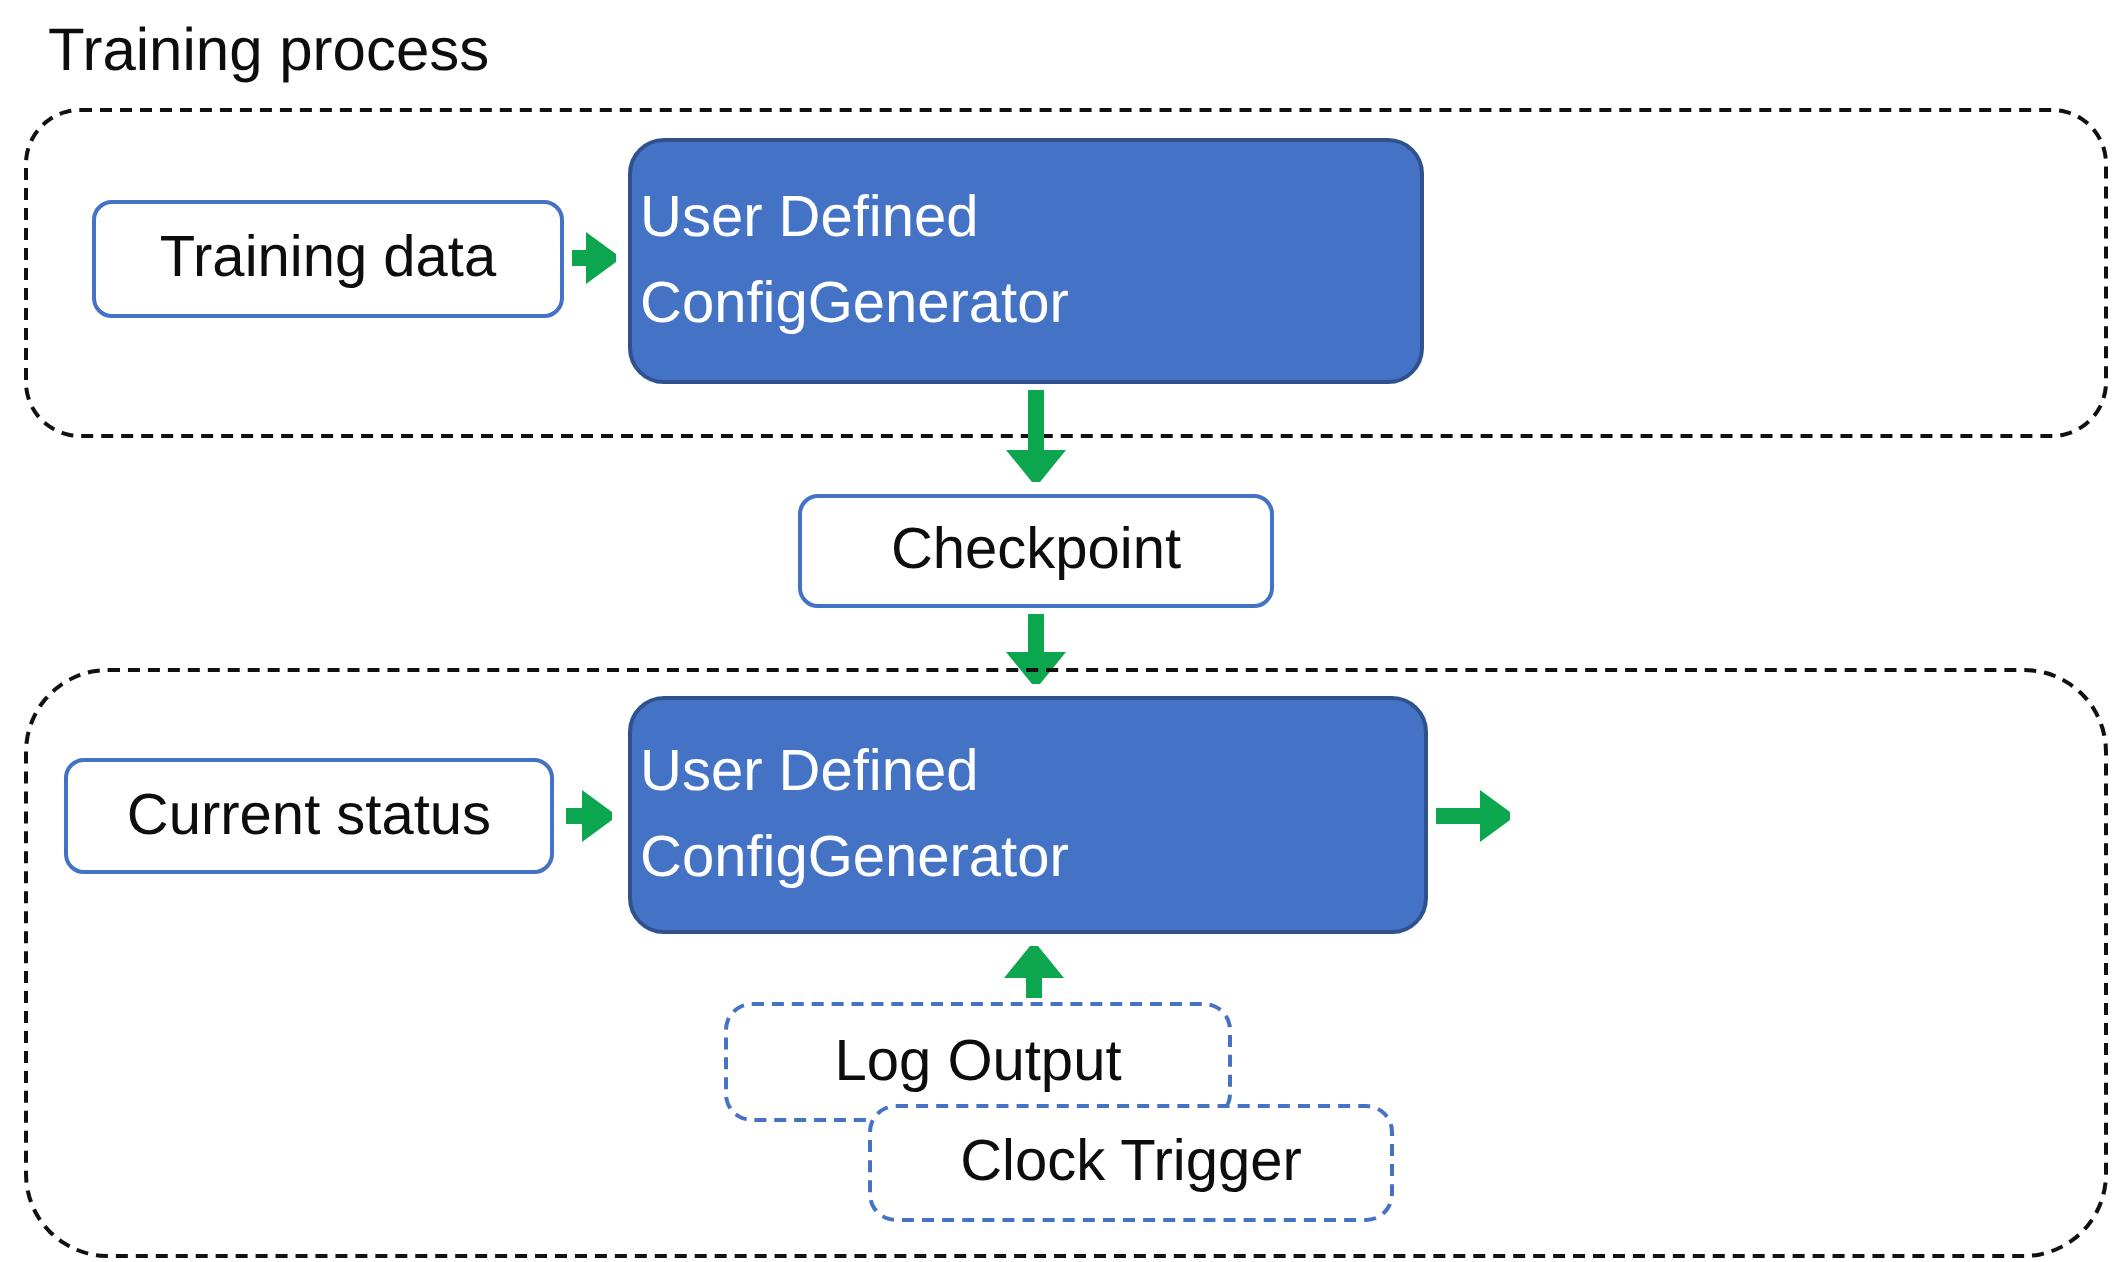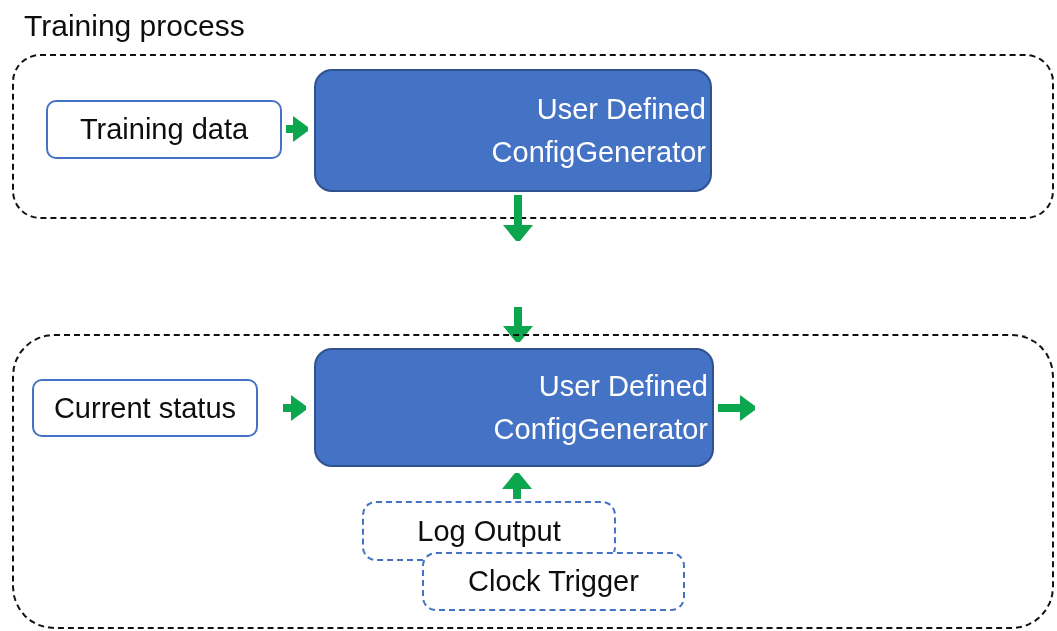--- a/index.html
+++ b/index.html
@@ -48,21 +48,21 @@
     color:var(--text-dark);
     white-space:nowrap;
   }
   .blue-box{
     position:absolute;
     background:var(--fill-blue);
     border:2px solid var(--border-blue-dark);
     border-radius:18px;
     display:flex;
     flex-direction:column;
-    align-items:flex-end;
+    align-items:flex-start;
     justify-content:center;
     font-size:29px;
     line-height:39px;
     color:var(--text-light);
     text-align:center;
   }
   .trigger-box{
     position:absolute;
     background:#ffffff;
     border:2px dashed var(--outline-blue);
@@ -117,30 +117,31 @@
   <div class="blue-box" style="left:310px;top:65px;width:398px;height:123px;">
     <div>User Defined</div>
     <div>ConfigGenerator</div>
   </div>
 
   <div class="arrow-v" style="left:501px;top:189px;height:54px;">
     <div class="shaft"></div>
     <div class="head-down"></div>
   </div>
 
+  <div class="white-box" style="left:395px;top:243px;width:238px;height:57px;">Checkpoint</div>
 
   <div class="arrow-v" style="left:501px;top:301px;height:43px;">
     <div class="shaft"></div>
     <div class="head-down"></div>
   </div>
 
 
   <div class="region" style="left:8px;top:330px;width:1042px;height:295px;border-radius:42px;"></div>
 
-  <div class="white-box" style="left:28px;top:375px;width:226px;height:58px;">Current status</div>
+  <div class="white-box" style="left:28px;top:375px;width:245px;height:58px;">Current status</div>
 
   <div class="arrow-h" style="left:277px;top:393px;width:31px;">
     <div class="shaft"></div>
     <div class="head-right"></div>
   </div>
 
   <div class="blue-box" style="left:310px;top:344px;width:400px;height:119px;">
     <div>User Defined</div>
     <div>ConfigGenerator</div>
   </div>
@@ -151,15 +152,15 @@
   </div>
 
 
   <div class="arrow-v" style="left:500px;top:463px;height:34px;">
     <div class="head-up"></div>
     <div class="shaft"></div>
   </div>
 
   <div class="trigger-box" style="left:358px;top:497px;width:254px;height:60px;z-index:1;">Log Output</div>
 
-  <div class="trigger-box" style="left:418px;top:548px;width:263px;height:59px;z-index:2;">Clock Trigger</div>
+  <div class="trigger-box" style="left:430px;top:548px;width:263px;height:59px;z-index:2;">Clock Trigger</div>
 
 </div>
 
 </body></html>

